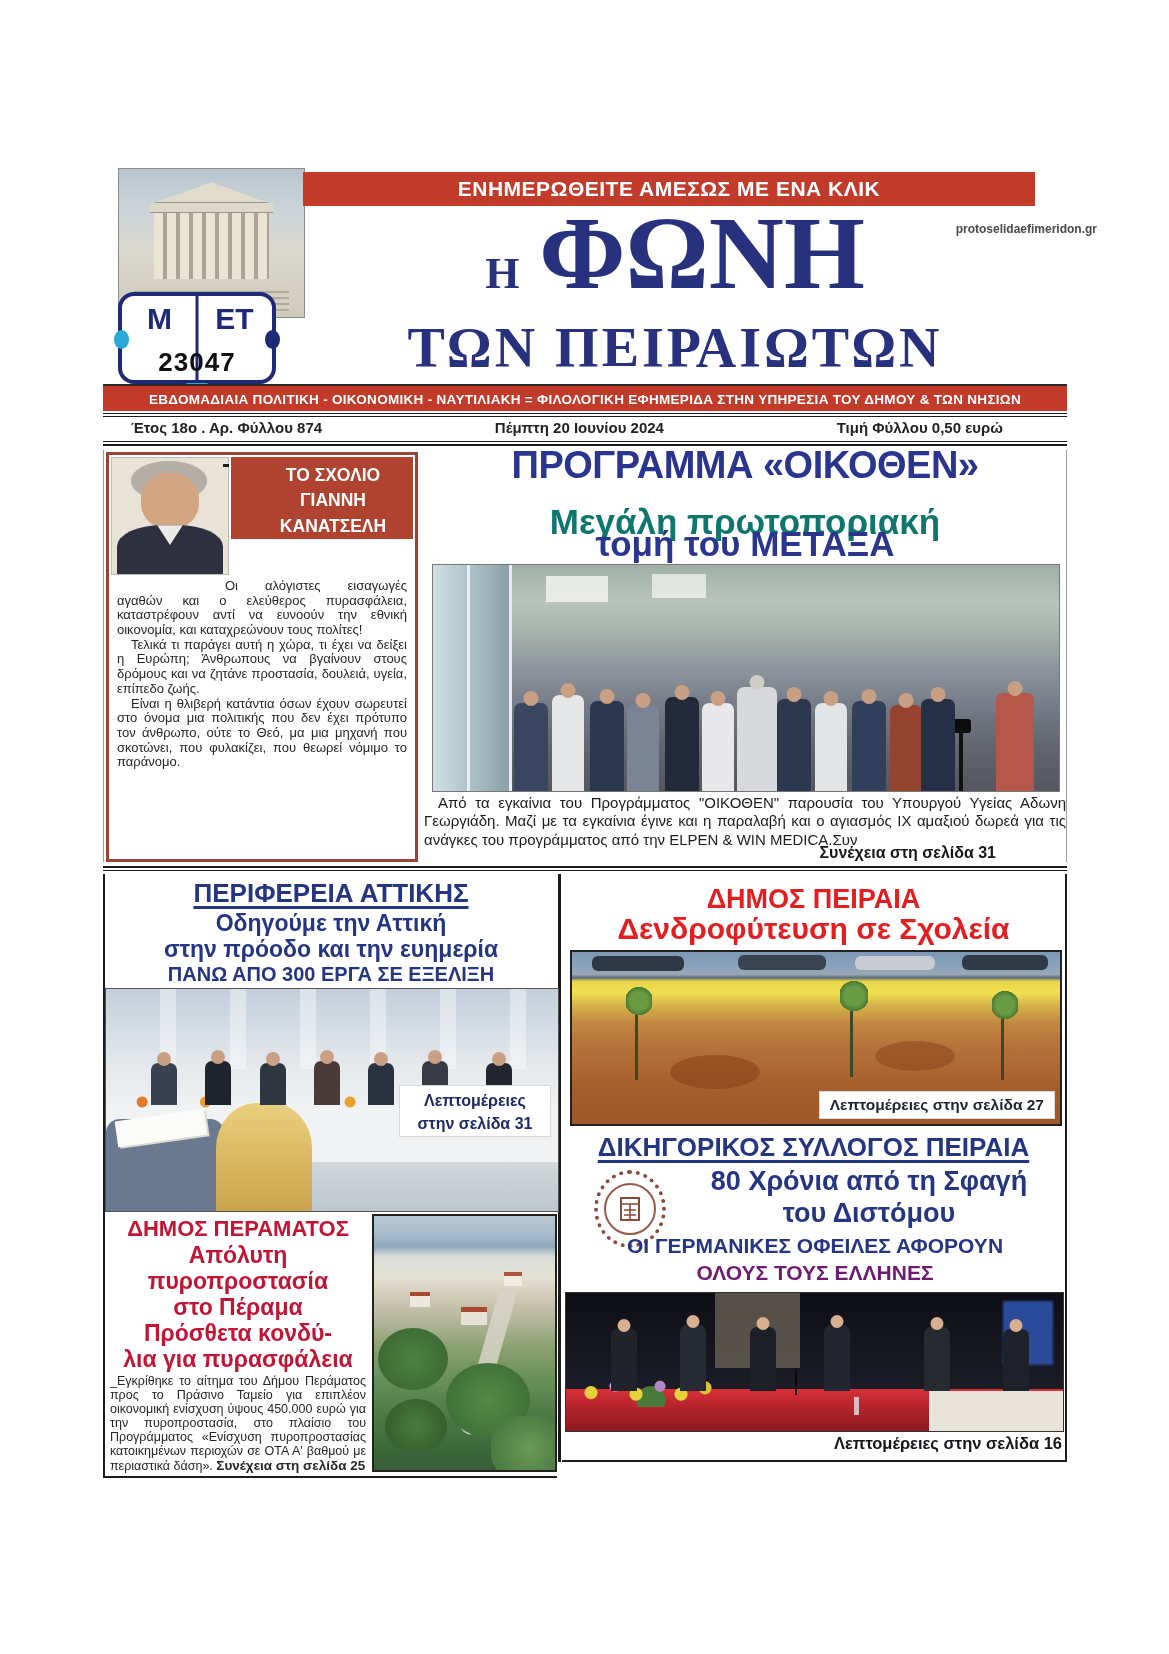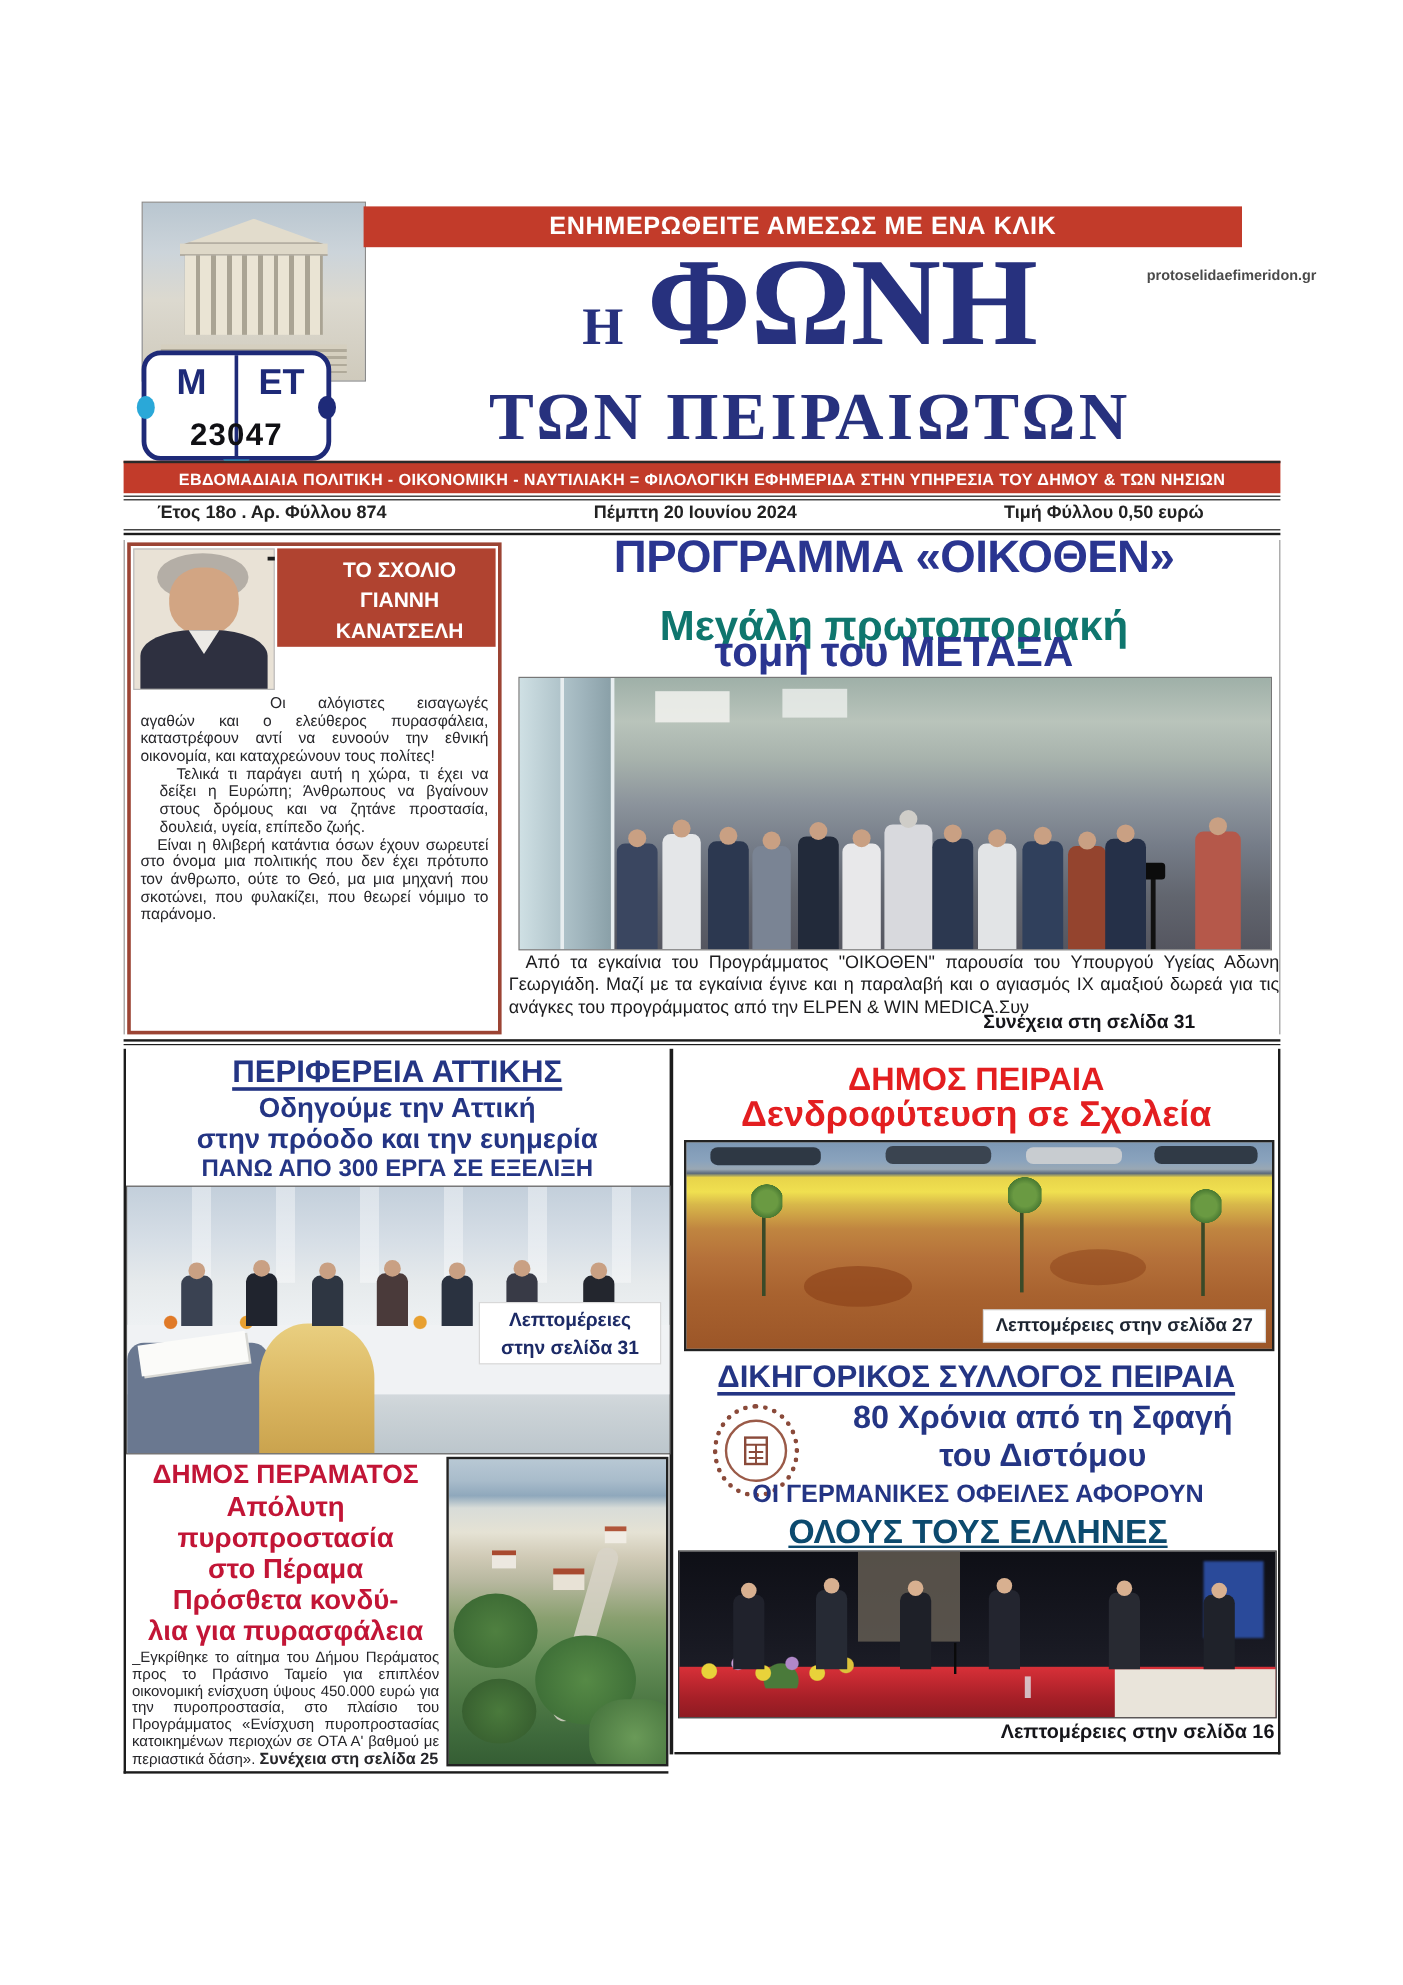--- a/index.html
+++ b/index.html
@@ -76,21 +76,21 @@
       <div class="abs" style="left:39%;top:58%;width:22%;height:17%;background:#eceae6;clip-path:polygon(0 0,100% 0,50% 100%);"></div>
     </div>
     <div class="abs" style="left:114px;top:9px;width:72px;border-top:3px dashed #1d1d1d;"></div>
     <div class="abs center" style="right:2px;top:2px;width:182px;height:82px;background:#b04330;color:#fff;font-weight:bold;font-size:17.5px;line-height:1.45;padding-top:6px;box-sizing:border-box;padding-left:22px;">
       <span style="display:block;">ΤΟ ΣΧΟΛΙΟ</span>
       <span style="display:block;">ΓΙΑΝΝΗ</span>
       <span style="display:block;">ΚΑΝΑΤΣΕΛΗ</span>
     </div>
     <div class="abs" style="left:8px;top:124px;right:8px;bottom:5px;font-size:13px;line-height:1.13;text-align:justify;color:#26262a;overflow:hidden;">
       <p style="text-indent:108px;">Οι αλόγιστες εισαγωγές αγαθών και ο ελεύθερος πυρασφάλεια, καταστρέφουν αντί να ευνοούν την εθνική οικονομία, και καταχρεώνουν τους πολίτες!</p>
-      <p style="text-indent:14px;margin-left:16px;">Τελικά τι παράγει αυτή η χώρα, τι έχει να δείξει η Ευρώπη; Άνθρωπους να βγαίνουν στους δρόμους και να ζητάνε προστασία, δουλειά, υγεία, επίπεδο ζωής.</p>
+      <p style="text-indent:14px;">Τελικά τι παράγει αυτή η χώρα, τι έχει να δείξει η Ευρώπη; Άνθρωπους να βγαίνουν στους δρόμους και να ζητάνε προστασία, δουλειά, υγεία, επίπεδο ζωής.</p>
       <p style="text-indent:14px;">Είναι η θλιβερή κατάντια όσων έχουν σωρευτεί στο όνομα μια πολιτικής που δεν έχει πρότυπο τον άνθρωπο, ούτε το Θεό, μα μια μηχανή που σκοτώνει, που φυλακίζει, που θεωρεί νόμιμο το παράνομο.</p>
     </div>
   </div>
 
   <div class="abs center" style="left:424px;top:446px;width:642px;font-weight:800;font-size:38px;line-height:1.05;color:#2a3590;letter-spacing:-.5px;">ΠΡΟΓΡΑΜΜΑ «ΟΙΚΟΘΕΝ»</div>
   <div class="abs center" style="left:424px;top:504px;width:642px;font-weight:800;font-size:35px;line-height:1.05;color:#0f766e;">Μεγάλη πρωτοποριακή</div>
   <div class="abs center" style="left:424px;top:526px;width:642px;font-weight:800;font-size:35px;line-height:1.05;color:#2a3590;">τομή του ΜΕΤΑΞΑ</div>
 
   <div class="photo" id="main-photo" style="left:432px;top:564px;width:626px;height:226px;border:1px solid #777;
               background:linear-gradient(180deg,#9fb0a8 0%,#b9c4bb 16%,#a7b2ac 30%,#8c949c 46%,#757c88 62%,#62666f 80%,#555660 100%);">
@@ -221,21 +221,21 @@
       <svg width="30" height="30" viewBox="0 0 30 30">
         <rect x="6" y="4" width="18" height="22" fill="none" stroke="#8a4a3a" stroke-width="2"></rect>
         <path d="M6 10 H24 M15 10 V26 M9 16 H21 M9 21 H21" fill="none" stroke="#8a4a3a" stroke-width="1.6"></path>
       </svg>
     </div>
   </div>
 
   <div class="abs center" style="left:676px;top:1166px;width:386px;font-weight:800;font-size:27px;color:#243584;">80 Χρόνια από τη Σφαγή</div>
   <div class="abs center" style="left:676px;top:1198px;width:386px;font-weight:800;font-size:27px;color:#243584;">του Διστόμου</div>
   <div class="abs center" style="left:565px;top:1234px;width:500px;font-weight:800;font-size:21px;color:#243584;">ΟΙ ΓΕΡΜΑΝΙΚΕΣ ΟΦΕΙΛΕΣ ΑΦΟΡΟΥΝ</div>
-  <div class="abs center" style="left:565px;top:1261px;width:500px;font-weight:800;font-size:28px;color:#0c4a6e;text-decoration:underline;">ΟΛΟΥΣ ΤΟΥΣ ΕΛΛΗΝΕΣ</div>
+  <div class="abs center" style="left:565px;top:1261px;width:500px;font-weight:800;font-size:21px;color:#701a75;">ΟΛΟΥΣ ΤΟΥΣ ΕΛΛΗΝΕΣ</div>
 
   <div class="photo" id="bar-photo" style="left:565px;top:1292px;width:497px;height:138px;border:1px solid #333;
               background:linear-gradient(180deg,#0e0f16 0%,#181922 55%,#22232d 100%);">
     <div class="abs" style="left:30%;top:0;width:17%;height:54%;background:#6e665a;opacity:.75;"></div>
     <div class="abs" style="left:88%;top:6%;width:10%;height:46%;background:#2a4a9a;filter:blur(1px);"></div>
     <div class="abs" style="left:0;bottom:0;width:100%;height:42px;background:linear-gradient(180deg,#d83038,#a82028 60%,#8e1b22);"></div>
     <div class="abs" style="right:0;bottom:0;width:27%;height:40px;background:#e9e4da;"></div>
     <div class="abs" style="left:2%;bottom:24px;width:150px;height:32px;
          background:radial-gradient(circle at 10% 55%,#e8d23a 0 6px,transparent 7px),radial-gradient(circle at 26% 35%,#caa0d8 0 5px,transparent 6px),radial-gradient(circle at 40% 60%,#e8d23a 0 6px,transparent 7px),radial-gradient(circle at 56% 35%,#b088c8 0 5px,transparent 6px),radial-gradient(circle at 70% 60%,#e8d23a 0 6px,transparent 7px),radial-gradient(circle at 86% 40%,#dcc23a 0 6px,transparent 7px),radial-gradient(circle at 50% 80%,#4a7a3a 0 14px,transparent 15px);"></div>
     <div class="abs" style="left:58%;bottom:16px;width:5px;height:18px;background:#dde4e8;opacity:.8;"></div>

